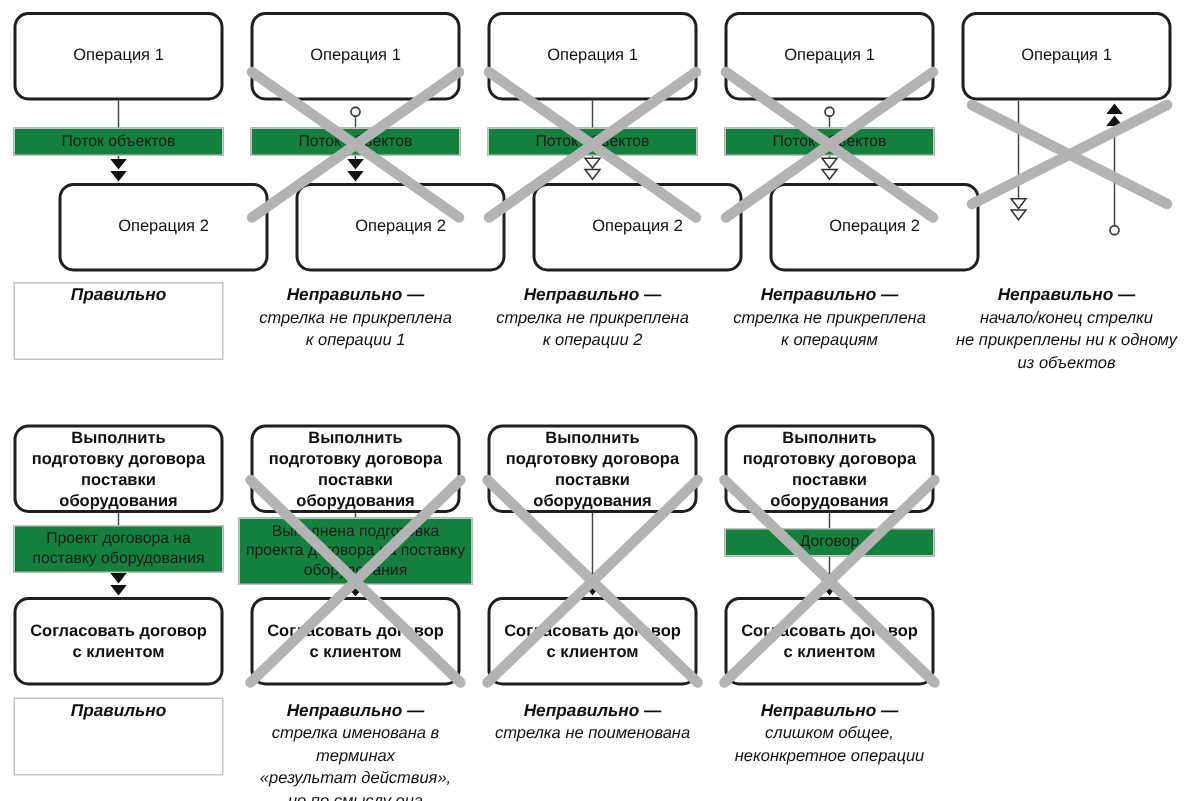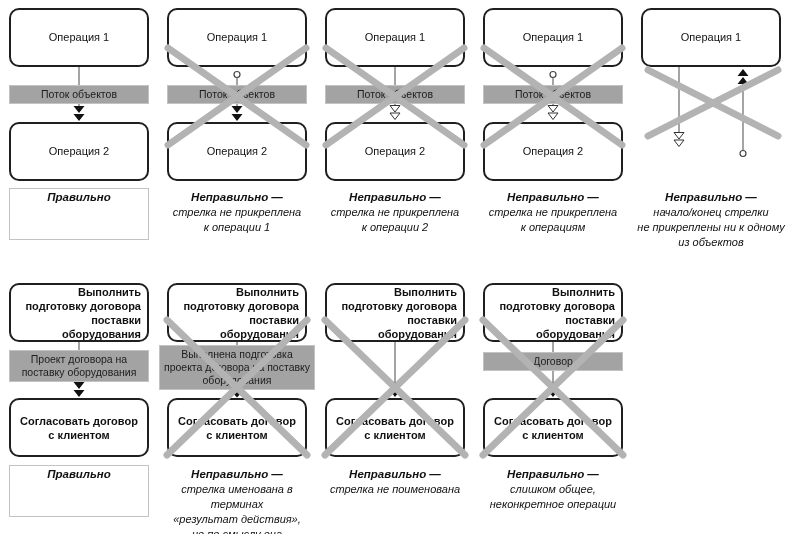--- a/index.html
+++ b/index.html
@@ -15,27 +15,27 @@
   .row2 .diagram{height:264px;}
 
   .node{
     position:absolute;left:9px;width:140px;height:59px;box-sizing:border-box;
     border:2px solid #1f1f1f;border-radius:10px;background:#fff;
     display:flex;align-items:center;justify-content:center;text-align:center;
     font-size:11px;line-height:13px;padding:2px 6px;z-index:2;
   }
   .node.bold{font-weight:bold;line-height:14px;}
   .row1 .node.top{top:8px;}
-  .row1 .node.bottom{top:122px;}
-  .row2 .node.top{top:13px;text-align:right;}
+  .row1 .node.bottom{top:122px;margin-left:30px;}
+  .row2 .node.top{top:13px;}
   .row2 .node.bottom{top:128px;}
 
   .lbl{
     position:absolute;left:9px;width:140px;box-sizing:border-box;
-    border:1px solid #c3c3c3;background:#a3a3a3;text-align:center;
+    border:1px solid #c3c3c3;background:#15803d;text-align:center;
     font-size:10.5px;line-height:13px;padding:2px 1px;z-index:2;color:#1c1c1c;
   }
   .row1 .lbl{top:85px;}
   .lbl.two{top:80px;}
   .lbl.three{top:75px;left:1px;width:156px;}
   .lbl.one{top:82px;}
 
   .capbox{
     position:absolute;left:9px;width:140px;height:52px;box-sizing:border-box;
     border:1px solid #c3c3c3;background:#fff;z-index:1;

